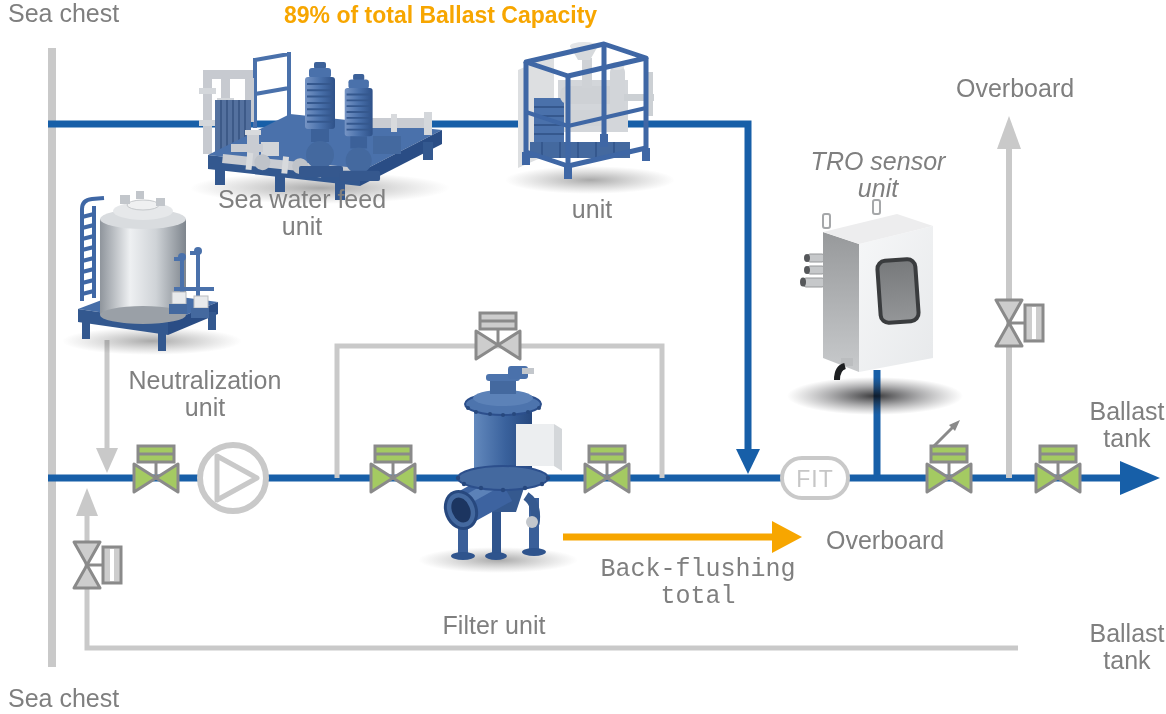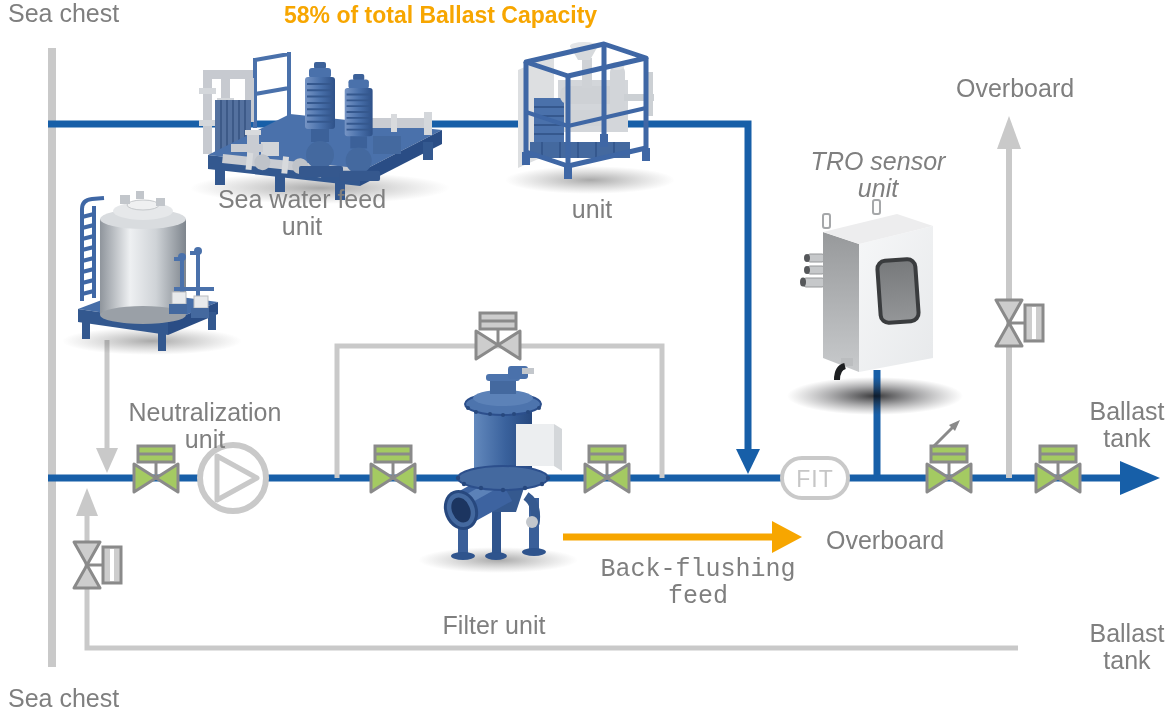--- a/index.html
+++ b/index.html
@@ -314,45 +314,45 @@
     <use href="#valve-manual" x="87" y="565"></use>
     <use href="#valve-manual" x="1009" y="323"></use>
     <g>
       <rect x="782" y="458" width="66" height="40" rx="20" fill="#ffffff" stroke="#c9c9c9" stroke-width="4"></rect>
       <text x="815" y="487" text-anchor="middle" class="fit-text">FIT</text>
     </g>
   </g>
 </svg>
 
 <div class="lbl" style="left:8px;top:0px;">Sea chest</div>
-<div class="lbl orange title" style="left:284px;top:2px;">58% of total Ballast Capacity</div>
+<div class="lbl orange title" style="left:284px;top:2px;">89% of total Ballast Capacity</div>
 <div class="lbl ctr" style="left:302px;top:186px;">
   <div>Sea water feed</div>
   <div>unit</div>
 </div>
 <div class="lbl ctr" style="left:592px;top:196px;">
   <div>unit</div>
 </div>
-<div class="lbl ctr" style="left:205px;top:367px;margin-top:32px;">
+<div class="lbl ctr" style="left:205px;top:367px;">
   <div>Neutralization</div>
   <div>unit</div>
 </div>
 <div class="lbl ctr" style="left:878px;top:148px;font-style:italic;">
   <div>TRO sensor</div>
   <div>unit</div>
 </div>
 <div class="lbl" style="left:956px;top:75px;">Overboard</div>
 <div class="lbl ctr" style="left:1127px;top:398px;">
   <div>Ballast</div>
   <div>tank</div>
 </div>
 <div class="lbl" style="left:826px;top:527px;">Overboard</div>
 <div class="lbl ctr" style="left:698px;top:556px;font-family:Liberation Mono, monospace;">
   <div>Back-flushing</div>
-  <div>feed</div>
+  <div>total</div>
 </div>
 <div class="lbl ctr" style="left:494px;top:578px;margin-top:34px;">Filter unit</div>
 <div class="lbl ctr" style="left:1127px;top:620px;">
   <div>Ballast</div>
   <div>tank</div>
 </div>
 <div class="lbl" style="left:8px;top:685px;">Sea chest</div>
 </div>
 
 </body></html>

